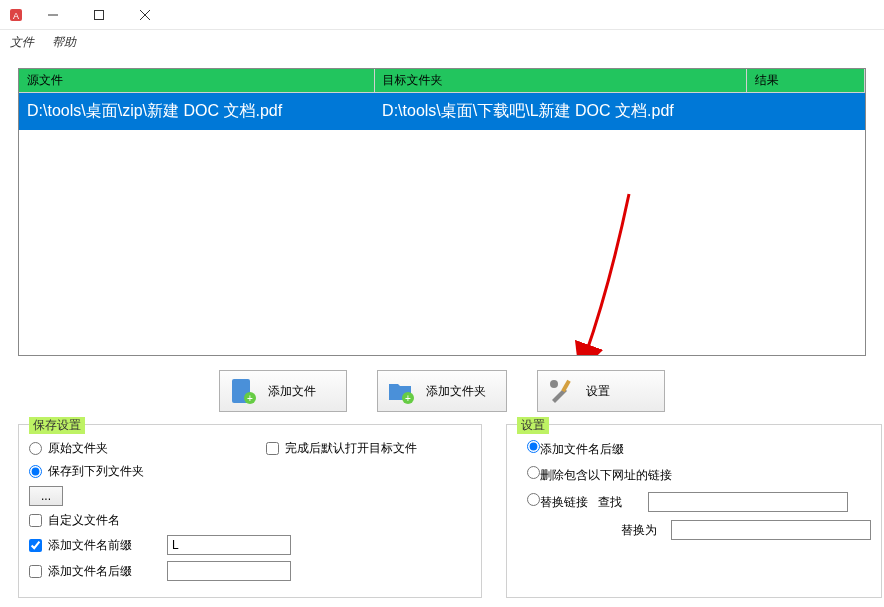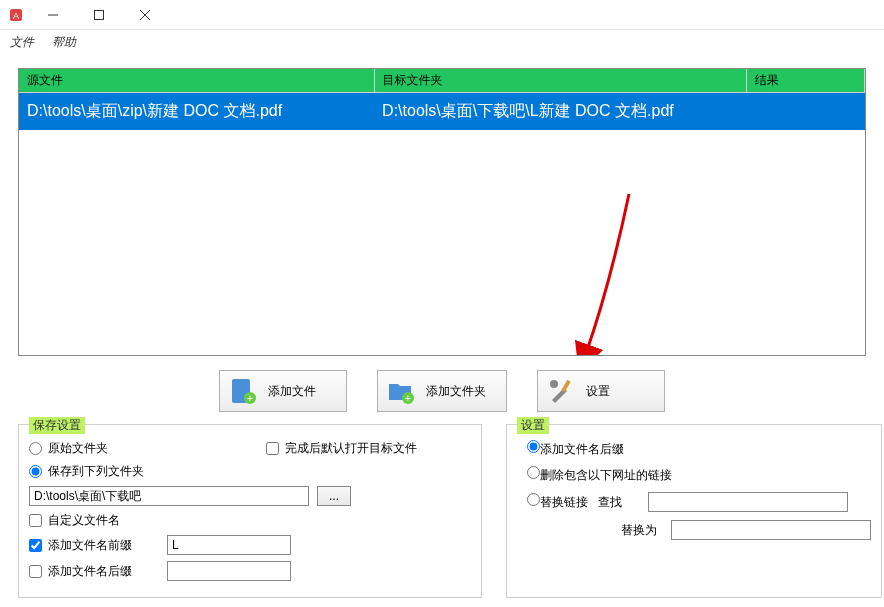--- a/index.html
+++ b/index.html
@@ -145,21 +145,20 @@
               <span>完成后默认打开目标文件</span>
             </label>
         </div>
         <div class="row">
           <label>
               <input type="radio" name="sf" checked="" style="">
               <span>保存到下列文件夹</span>
             </label>
         </div>
         <div class="row">
-          <input type="text" class="path-input" value="D:\tools\桌面\下载吧" style="">
           <button class="browse-btn">...</button>
         </div>
         <div class="row">
           <label>
               <input type="checkbox" style="">
               <span>自定义文件名</span>
             </label>
         </div>
         <div class="row">
           <label style="width:130px">

